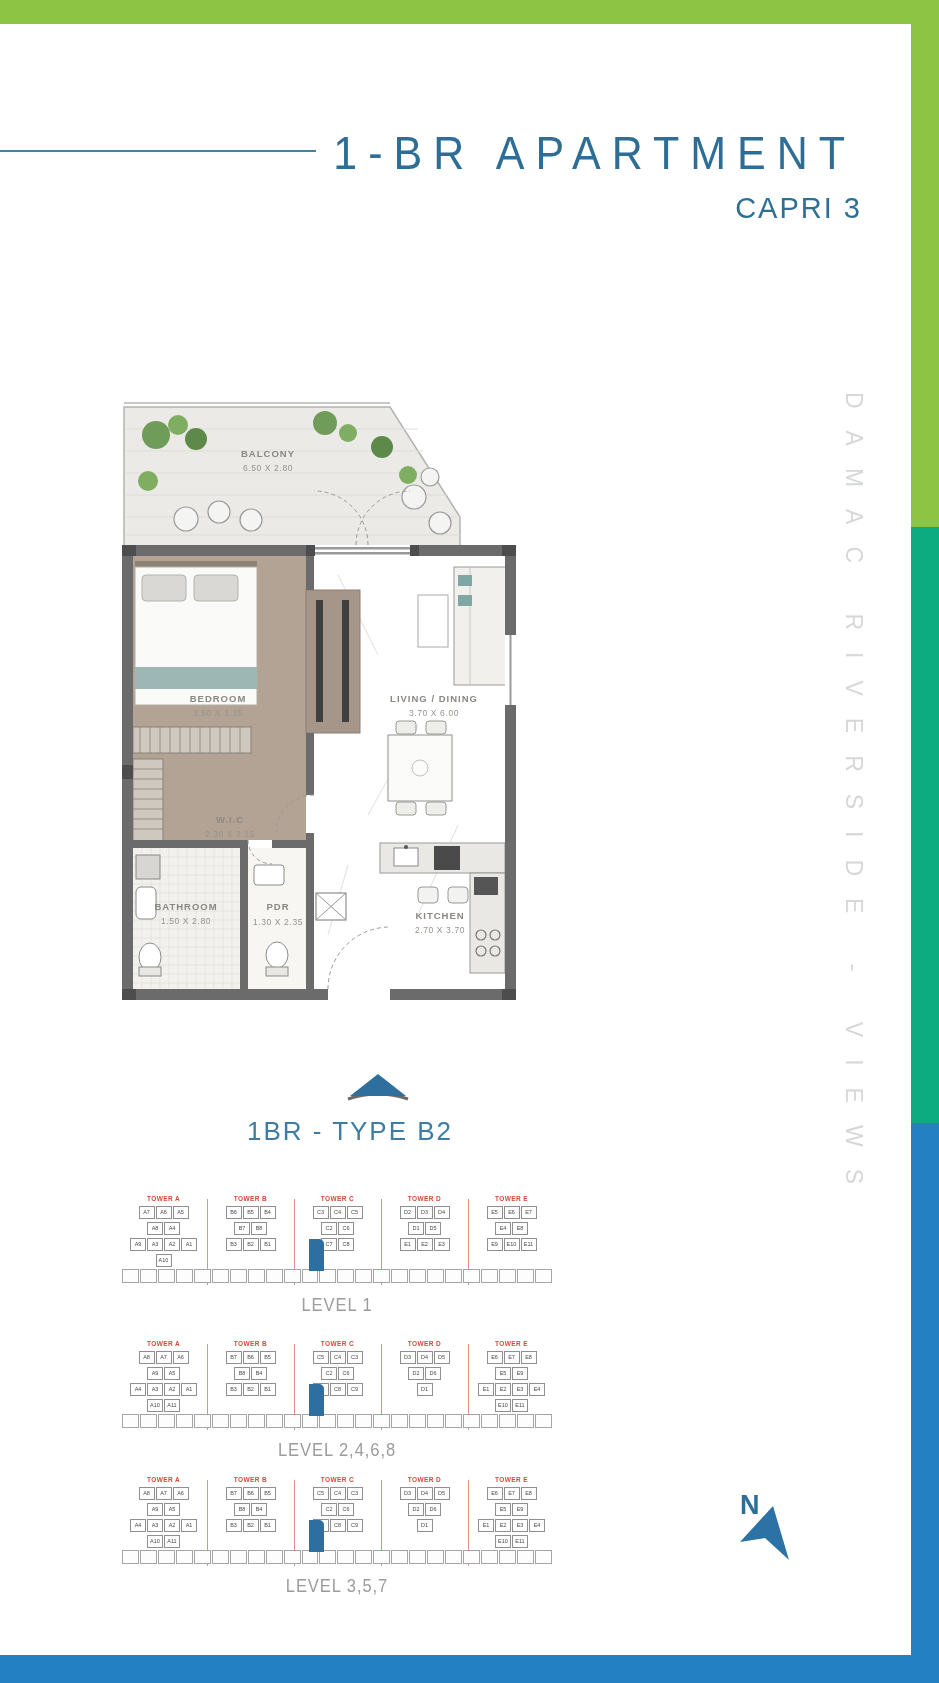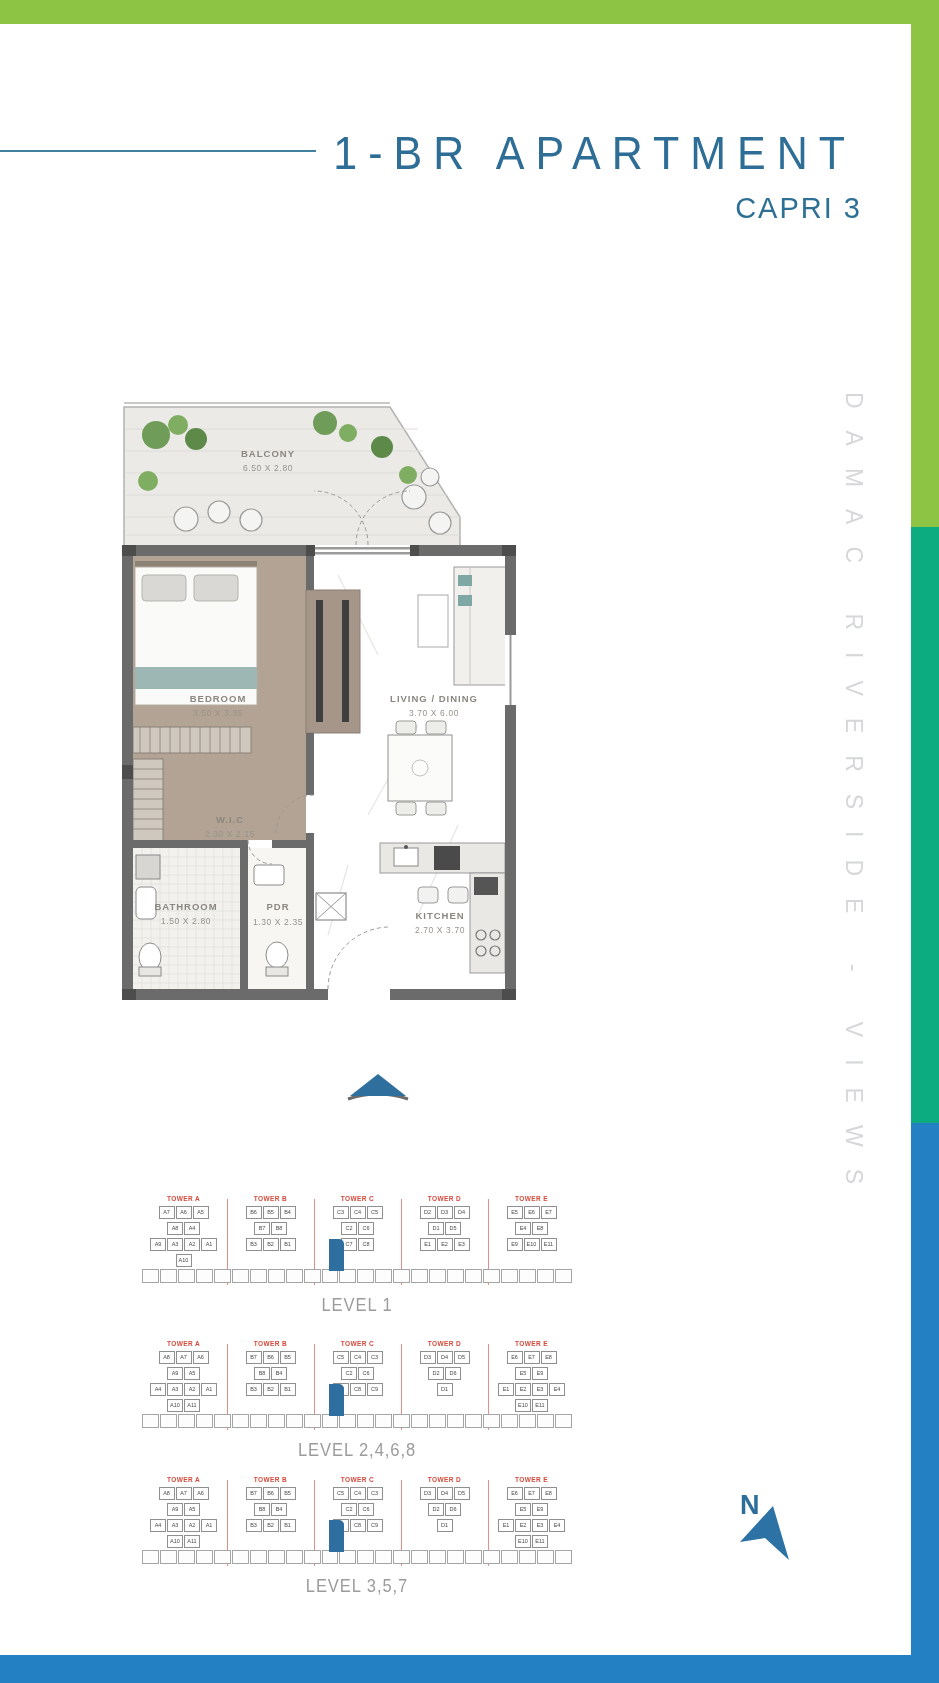--- a/index.html
+++ b/index.html
@@ -17,21 +17,21 @@
   #page-title{right:83px;top:128px;font-size:43px;letter-spacing:11px;color:#2d6d96;
               font-weight:400;transform:scaleY(1.06);transform-origin:top right;white-space:nowrap;}
   #page-subtitle{right:77px;top:192px;font-size:29px;letter-spacing:2px;color:#2d7094;font-weight:400;}
   
   #plan-name{left:150px;top:1116px;width:400px;text-align:center;font-size:26px;
              letter-spacing:2px;color:#3e7ca3;}
   
   #brand-vertical{left:840px;top:392px;height:1080px;writing-mode:vertical-rl;text-orientation:mixed;
                   font-size:23px;letter-spacing:22px;color:#d5d7d8;font-weight:400;}
   
-  .level{position:absolute;left:140px;width:434px;height:100px;}
+  .level{position:absolute;left:120px;width:434px;height:100px;}
   .tower{position:absolute;top:0;width:87px;height:100%;}
   .tower-label{position:absolute;top:0;width:100%;text-align:center;font-size:6.5px;
                color:#d6493b;letter-spacing:.4px;font-weight:bold;}
   .trow{position:absolute;left:0;width:100%;display:flex;justify-content:center;gap:1px;}
   .unit{border:1px solid #8f8f8f;background:#fefefe;font-size:5.5px;color:#4a4a4a;
         padding:3px 2px 2px 2px;min-width:10px;text-align:center;line-height:1;}
   .sep{position:absolute;top:4px;height:86px;width:1px;background:rgba(210,85,70,.65);}
   .strip{position:absolute;left:2px;right:2px;top:74px;display:flex;gap:1px;}
   .cell{flex:1;height:12px;border:1px solid #a5a5a5;background:#fdfdfd;}
   .hl{position:absolute;left:189px;top:44px;width:15px;height:32px;background:#2f6f9f;border-radius:0 5px 0 0;}
@@ -281,20 +281,21 @@
     <text class="room-dims" x="160" y="530">1.30 X 2.35</text>
     <text class="room-name" x="322" y="524">KITCHEN</text>
     <text class="room-dims" x="322" y="538">2.70 X 3.70</text>
   </svg>
 
   <svg class="abs" style="left:345px;top:1068px;" width="66" height="34" viewBox="0 0 66 34">
     <path d="M3,31 Q33,21 63,31" stroke="#6b6b6b" stroke-width="3" fill="none"></path>
     <polygon points="5,28 61,28 33,6" fill="#2e6f9d"></polygon>
   </svg>
 
+  <div class="abs" id="plan-name">1BR - TYPE B2</div>
 
   <div id="levels">
       <div class="level" style="top: 1195px;">
         <div class="tower" style="left: 0px;">
           <div class="tower-label">TOWER A</div>
           <div class="trow" style="top: 11px;">
             <div class="unit">A7</div>
             <div class="unit">A6</div>
             <div class="unit">A5</div>
           </div>

